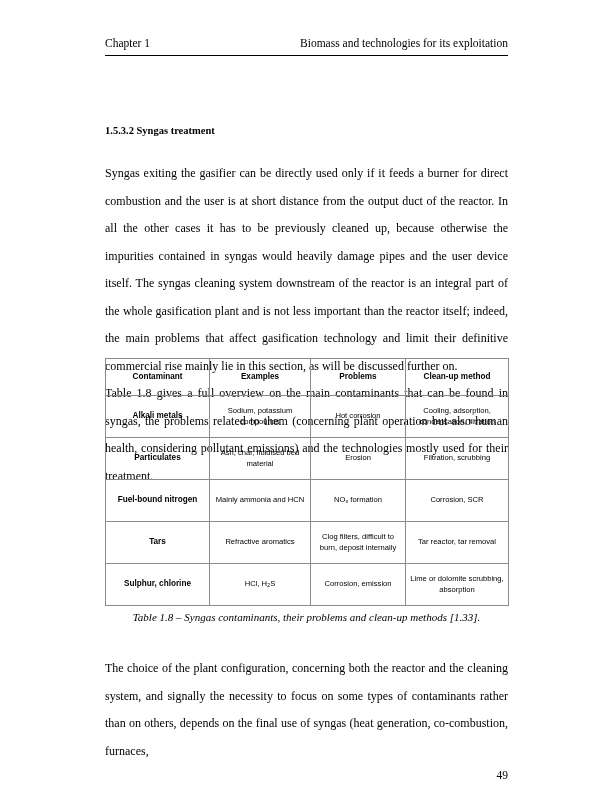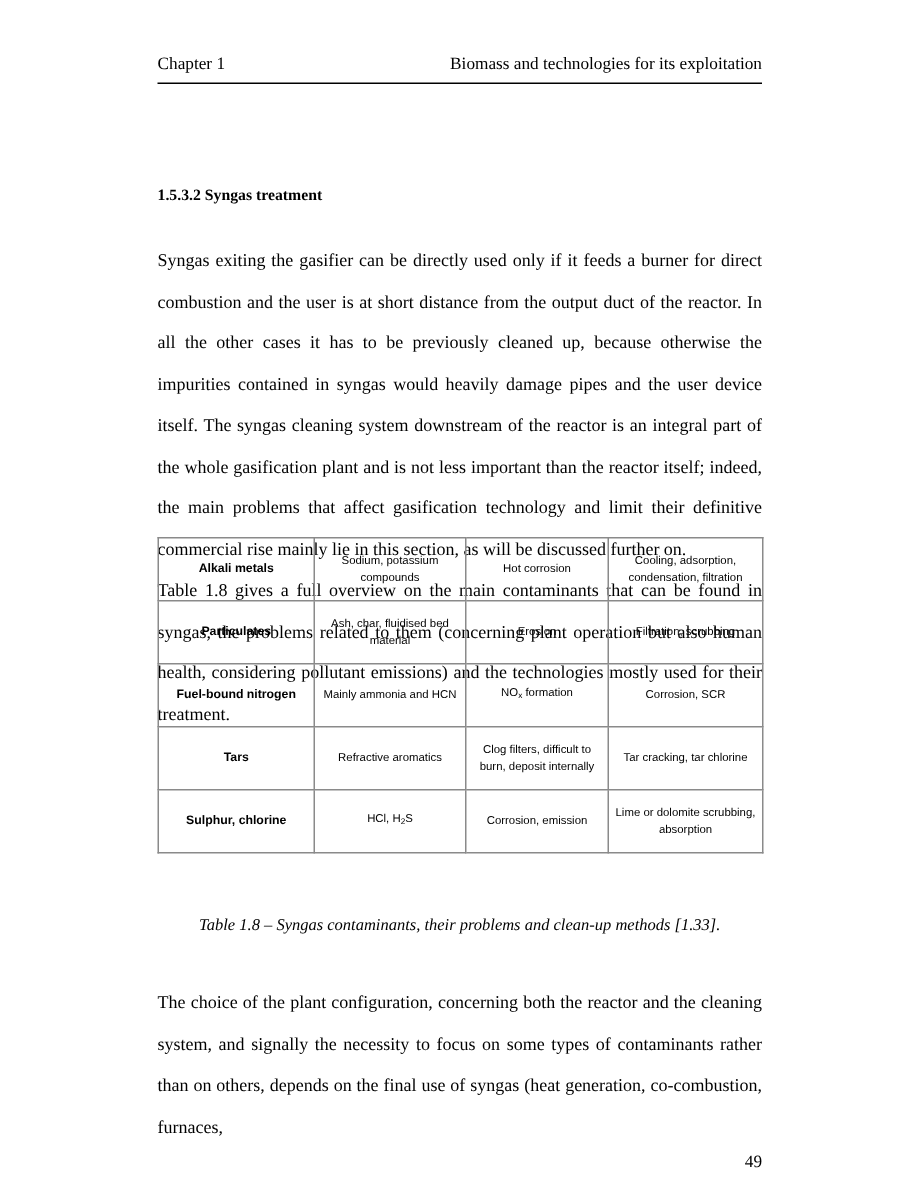--- a/index.html
+++ b/index.html
@@ -163,20 +163,26 @@
 
   <div class="table-wrap">
     <table class="contaminants">
       <colgroup>
         <col class="col1">
           <col class="col2">
           <col class="col3">
           <col class="col4">
       </colgroup>
       <tbody>
+        <tr class="hdr">
+          <td>Contaminant</td>
+          <td>Examples</td>
+          <td>Problems</td>
+          <td>Clean-up method</td>
+        </tr>
 
         <tr class="body-row">
           <td class="rowhead">Alkali metals</td>
           <td>Sodium, potassium compounds</td>
           <td>Hot corrosion</td>
           <td>Cooling, adsorption, condensation, filtration</td>
         </tr>
 
         <tr class="body-row">
           <td class="rowhead">Particulates</td>
@@ -189,21 +195,21 @@
           <td class="rowhead">Fuel-bound nitrogen</td>
           <td>Mainly ammonia and HCN</td>
           <td><span>NO</span><sub>x</sub><span> formation</span></td>
           <td>Corrosion, SCR</td>
         </tr>
 
         <tr class="body-row">
           <td class="rowhead">Tars</td>
           <td>Refractive aromatics</td>
           <td>Clog filters, difficult to burn, deposit internally</td>
-          <td>Tar cracking, tar chlorine</td>
+          <td>Tar reactor, tar removal</td>
         </tr>
 
         <tr class="body-row">
           <td class="rowhead">Sulphur, chlorine</td>
           <td><span>HCl, H</span><sub>2</sub><span>S</span></td>
           <td>Corrosion, emission</td>
           <td>Lime or dolomite scrubbing, absorption</td>
         </tr>
       </tbody>
     </table>

